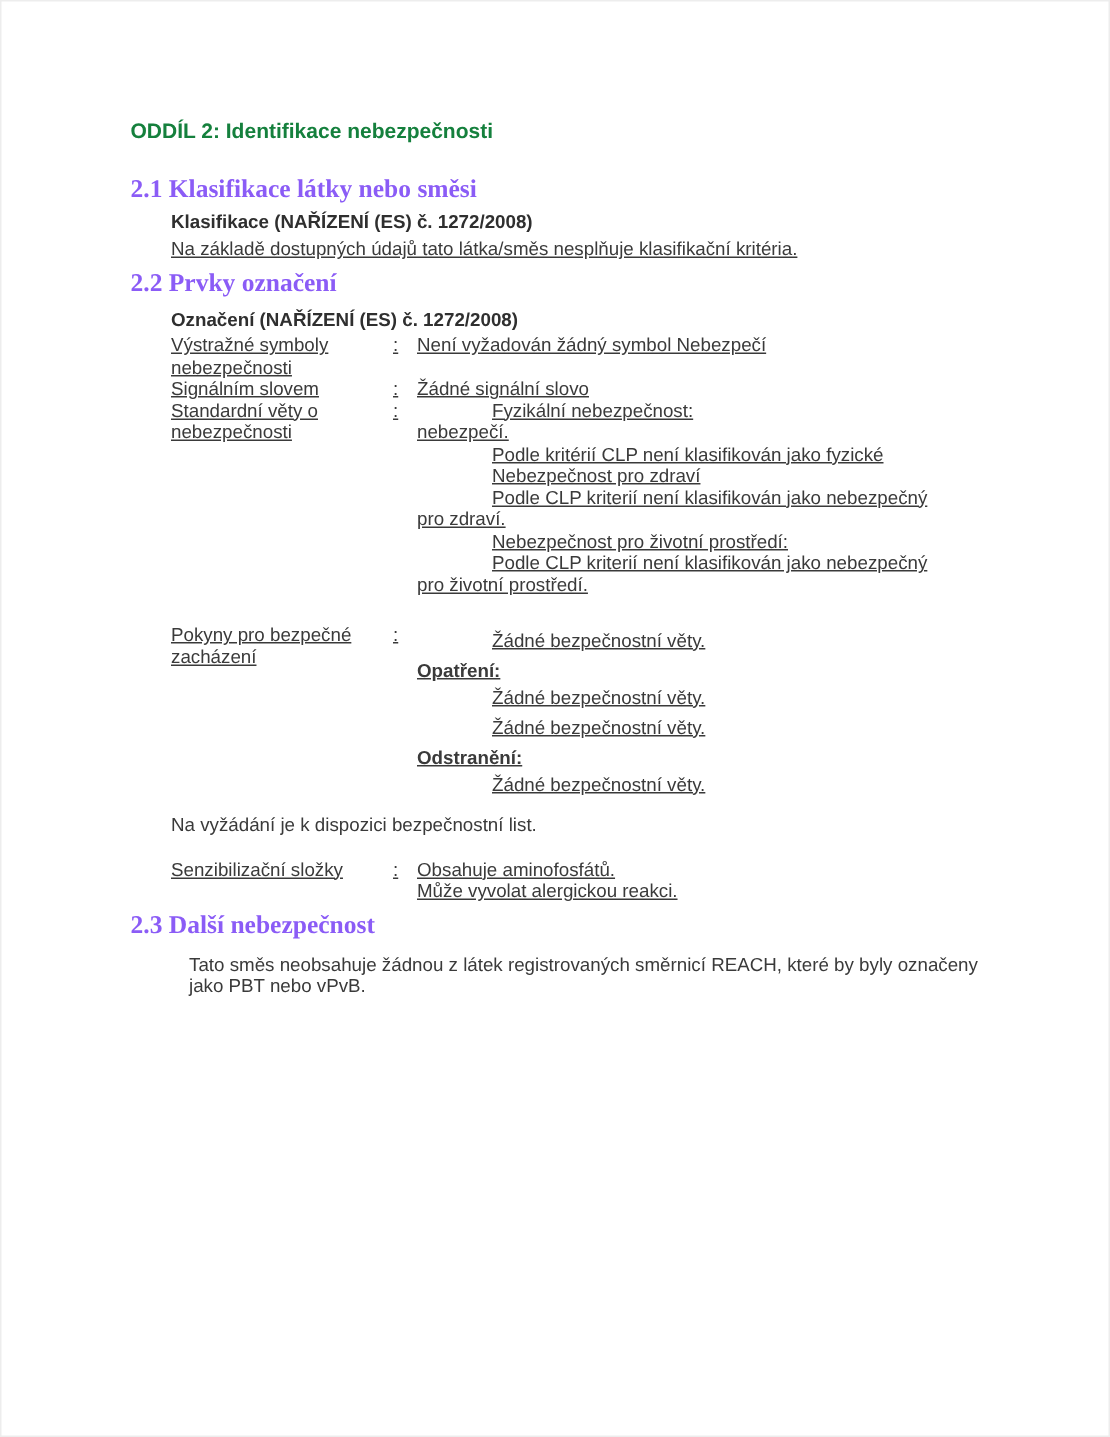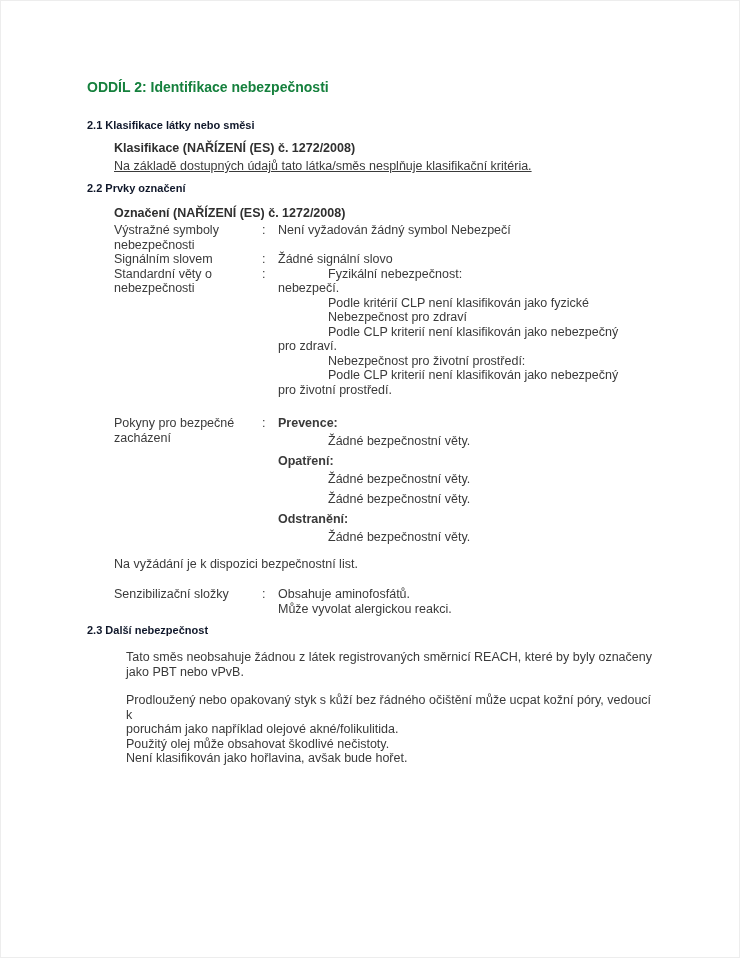--- a/index.html
+++ b/index.html
@@ -17,37 +17,37 @@
     background: #ffffff;
     border: 1px solid #ededed;
     padding: 78px 70px 0 86px;
     overflow: hidden;
   }
   .doc-title {
     font-size: 14px; line-height: 16px; font-weight: 700;
     color: #15803d; margin: 0;
   }
   .sec-heading {
-    font-size: 11px; line-height: 15px; font-weight: 700;
-    color: #0f172a; margin: 0;
+    font-size: 17px; line-height: 15px; font-weight: 700;
+    color: #8b5cf6; margin: 0; font-family: Liberation Serif, serif;
   }
   .s21 { margin-top: 23px; }
   .s22 { margin-top: 7px; }
   .s23 { margin-top: 7px; }
   .indent { margin-left: 27px; }
   .sub-heading {
     font-size: 12.5px; line-height: 15px; font-weight: 700;
     color: #2f2f2f; margin: 0;
   }
   .sub21 { margin-top: 8px; }
   .sub22 { margin-top: 10px; }
   .body-text { font-size: 12.5px; line-height: 15px; margin: 0; }
   .body21 { margin-top: 3px; text-decoration: underline; }
   .rows { margin-top: 2px; }
-  .label-row { display: flex; font-size: 12.5px; line-height: 14.5px; }
+  .label-row { display: flex; font-size: 12.5px; line-height: 14.5px; text-decoration: underline; }
   .row-label { width: 146px; flex: none; white-space: pre-line; }
   .row-sep { width: 18px; flex: none; padding-left: 2px; }
   .row-value { flex: 1; min-width: 0; }
   .value-line.indent-1 { padding-left: 50px; }
   #precaution-row { margin-top: 19px; }
   .ps-group + .ps-group { margin-top: 5.5px; }
   .ps-header { font-weight: 700; }
   .ps-text { padding-left: 50px; margin-top: 3.5px; }
   .note { font-size: 12.5px; line-height: 14.5px; margin: 12.5px 0 0 0; }
   #sensitizer-row { margin-top: 15.5px; }
@@ -110,21 +110,20 @@
             </div>
           </div>
         </div>
       <div id="precaution-row">
           <div class="label-row">
             <div class="row-label">Pokyny pro bezpečné
 zacházení</div>
             <div class="row-sep">:</div>
             <div class="row-value">
               <div class="ps-group">
-                <div class="ps-header">Prevence:</div>
                 <div class="ps-text">Žádné bezpečnostní věty.</div>
               </div>
               <div class="ps-group">
                 <div class="ps-header">Opatření:</div>
                 <div class="ps-text">Žádné bezpečnostní věty.</div>
               </div>
               <div class="ps-group">
                 <div class="ps-text">Žádné bezpečnostní věty.</div>
               </div>
               <div class="ps-group">
@@ -146,20 +145,16 @@
           </div>
         </div>
     </div>
   </section>
 
   <section>
     <h2 class="sec-heading s23">2.3 Další nebezpečnost</h2>
     <div id="other-hazards-paras" class="indent paras">
         <p class="para">Tato směs neobsahuje žádnou z látek registrovaných směrnicí REACH, které by byly označeny
 jako PBT nebo vPvB.</p>
-        <p class="para">Prodloužený nebo opakovaný styk s kůží bez řádného očištění může ucpat kožní póry, vedoucí k
-poruchám jako například olejové akné/folikulitida.
-Použitý olej může obsahovat škodlivé nečistoty.
-Není klasifikován jako hořlavina, avšak bude hořet.</p>
       </div>
   </section>
 
 </div>
 
 </body></html>

